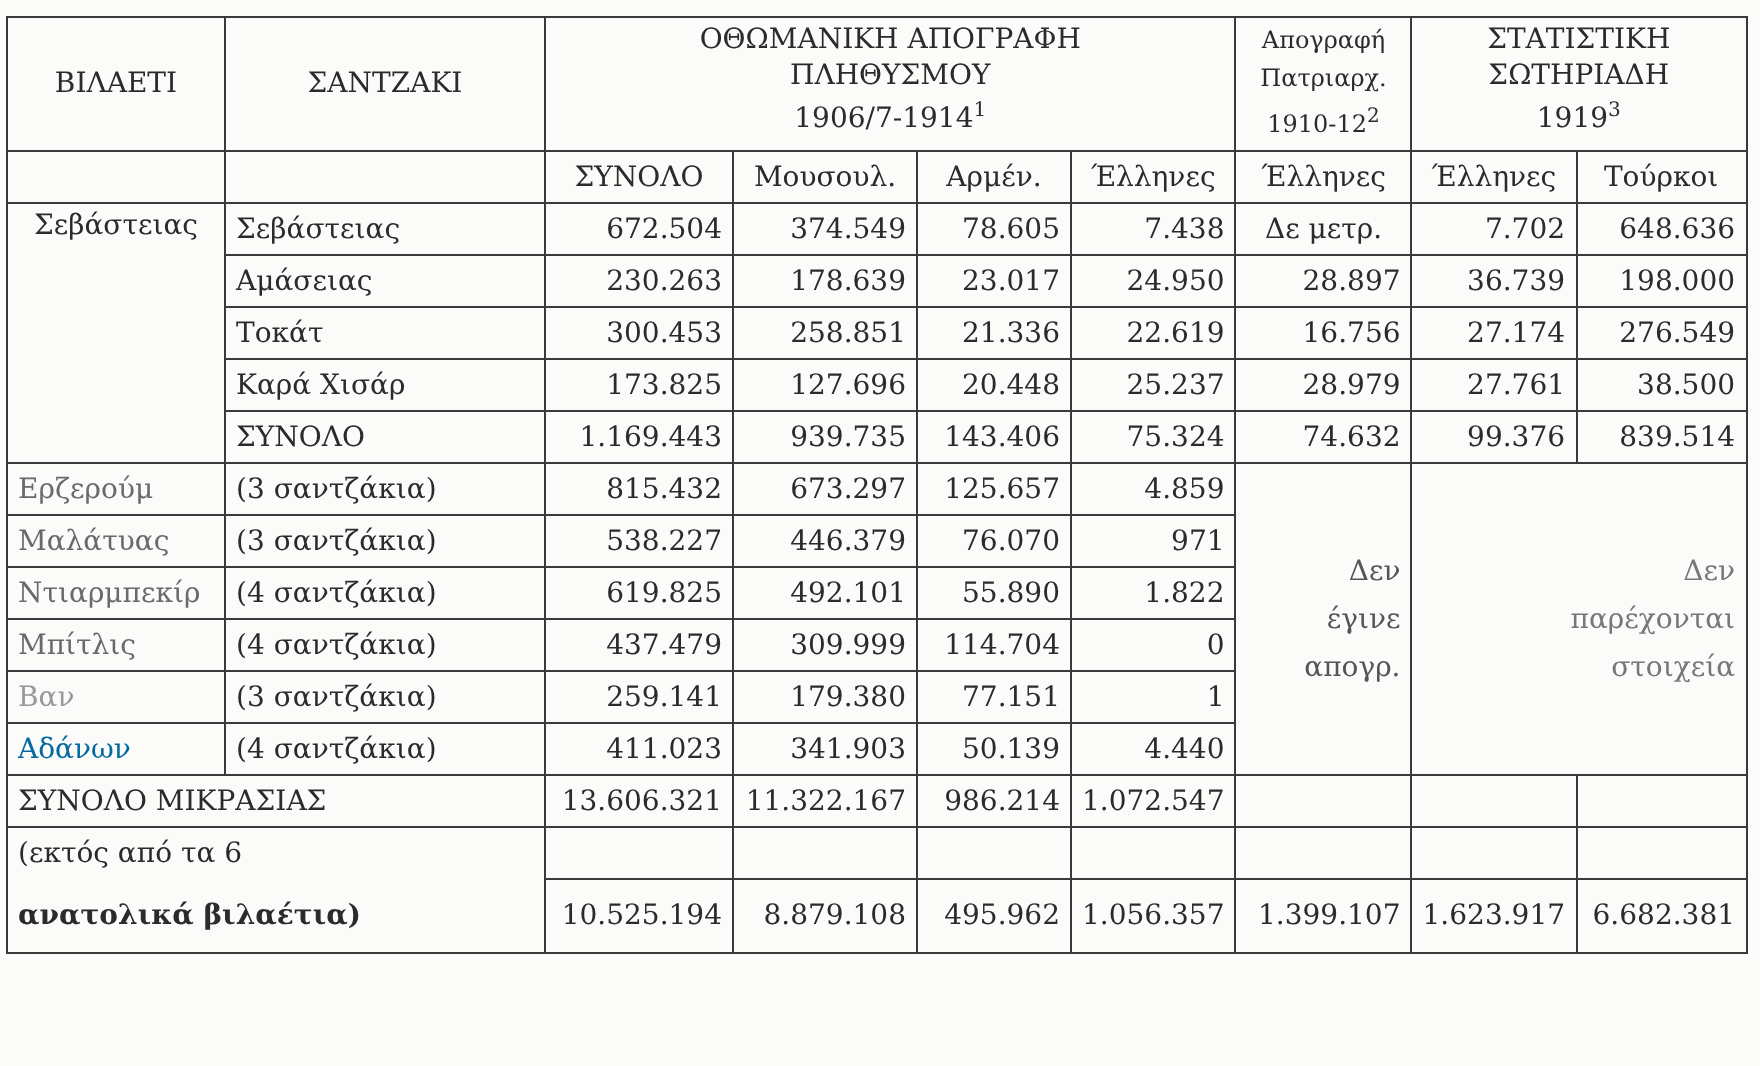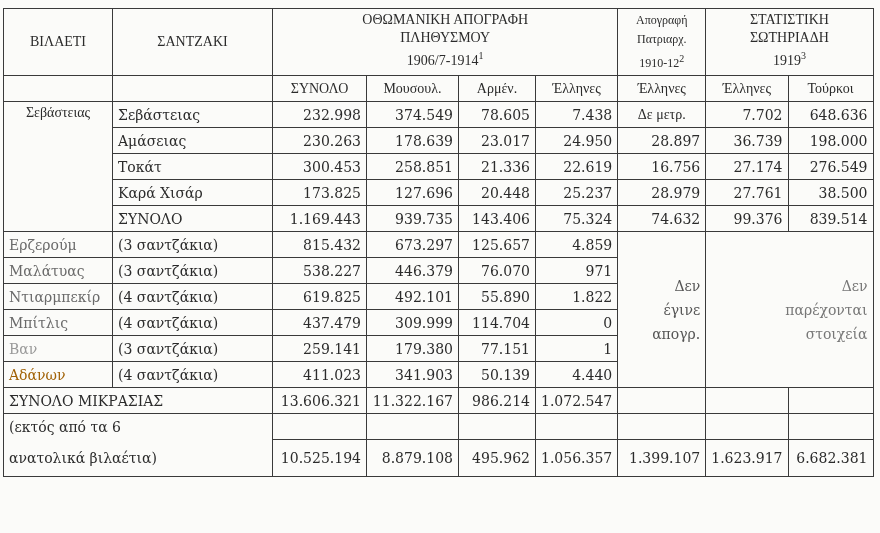--- a/index.html
+++ b/index.html
@@ -1,30 +1,30 @@
 <!DOCTYPE html>
 <html><head>
 <meta charset="utf-8">
 <style>
   html, body { margin:0; padding:0; background:#fbfbf9; }
   body { width:880px; height:533px; overflow:hidden; position:relative;
          font-family:"DejaVu Serif","Liberation Serif",serif; color:#2b2b2b; }
   table { position:absolute; left:3px; top:8px; border-collapse:collapse;
           table-layout:fixed; font-size:14px; }
   td { border:1.3px solid #3a3a3a; padding:0 5px; height:25px; white-space:nowrap; overflow:hidden; }
-  .c { text-align:center;font-family:Liberation Serif, serif; }
+  .c { text-align:center; }
   .r { text-align:right; }
   .l { text-align:left; }
   .hdr { font-size:14px; line-height:18px; vertical-align:top; padding-top:2px; }
   .small { font-size:12px; line-height:19px; }
   .big { height:66px; }
   .muted { color:#6a6a6a; }
   sup { font-size:10px; }
   .merged { vertical-align:middle; text-align:right; line-height:24px; color:#555; }
-  .noborder-top { border-top:none; }
+  .noborder-top { border-top:none;font-weight:bold; }
   .noborder-bottom { border-bottom:none; }
 </style>
 </head>
 <body>
 
 <table>
   <colgroup>
     <col style="width:109px">
       <col style="width:160px">
       <col style="width:94px">
@@ -65,21 +65,21 @@
     <td class="c">Αρμέν.</td>
     <td class="c">Έλληνες</td>
     <td class="c">Έλληνες</td>
     <td class="c">Έλληνες</td>
     <td class="c">Τούρκοι</td>
   </tr>
 
   <tr>
     <td rowspan="5" class="c" style="vertical-align:top;padding-top:3px">Σεβάστειας</td>
     <td class="l">Σεβάστειας</td>
-    <td class="r">232.998</td>
+    <td class="r">672.504</td>
     <td class="r">374.549</td>
     <td class="r">78.605</td>
     <td class="r">7.438</td>
     <td class="c">Δε μετρ.</td>
     <td class="r">7.702</td>
     <td class="r">648.636</td>
   </tr>
   <tr>
     <td class="l">Αμάσειας</td>
     <td class="r">230.263</td>
@@ -165,21 +165,21 @@
   </tr>
   <tr>
     <td class="l muted" style="color:#999">Βαν</td>
     <td class="l">(3 σαντζάκια)</td>
     <td class="r">259.141</td>
     <td class="r">179.380</td>
     <td class="r">77.151</td>
     <td class="r">1</td>
   </tr>
   <tr>
-    <td class="l muted" style="color:#a16207">Αδάνων</td>
+    <td class="l muted" style="color:#0369a1">Αδάνων</td>
     <td class="l">(4 σαντζάκια)</td>
     <td class="r">411.023</td>
     <td class="r">341.903</td>
     <td class="r">50.139</td>
     <td class="r">4.440</td>
   </tr>
 
   <tr>
     <td colspan="2" class="l">ΣΥΝΟΛΟ ΜΙΚΡΑΣΙΑΣ</td>
     <td class="r">13.606.321</td>

